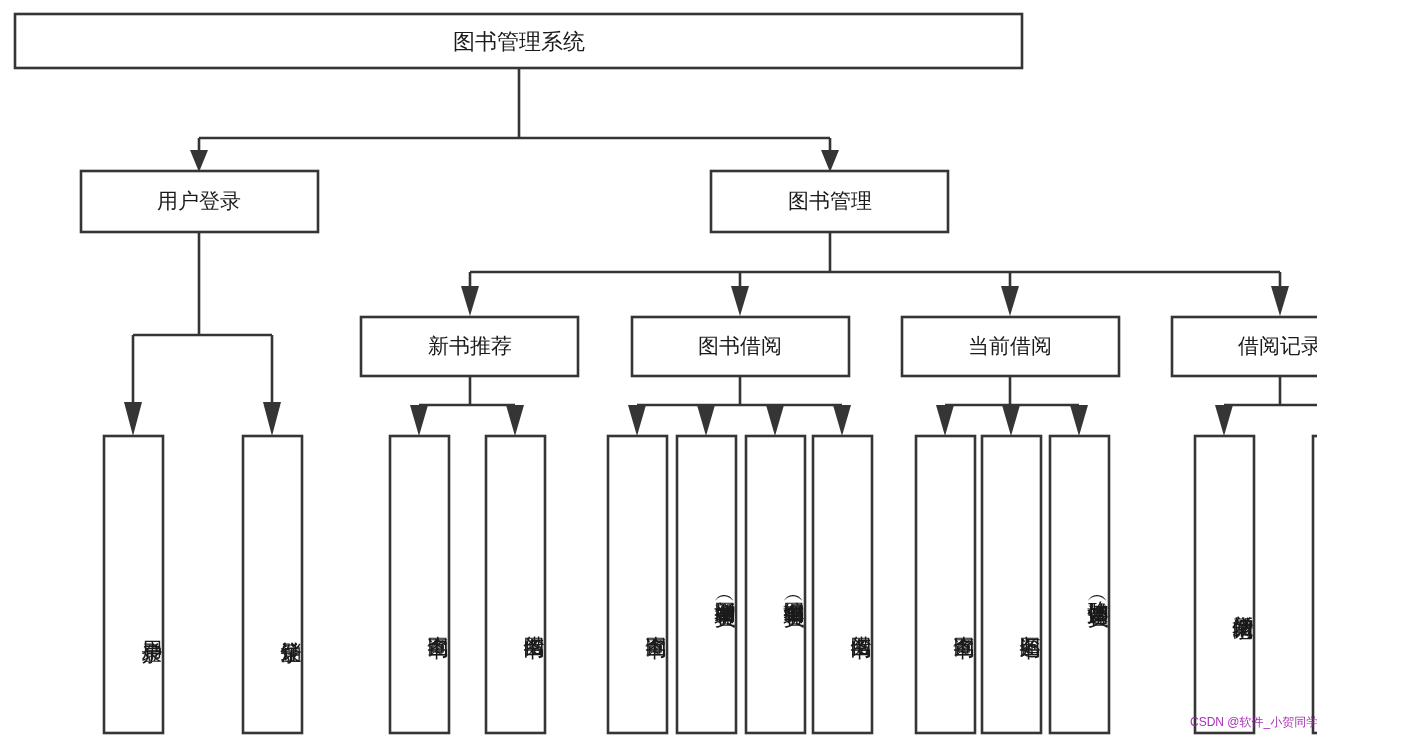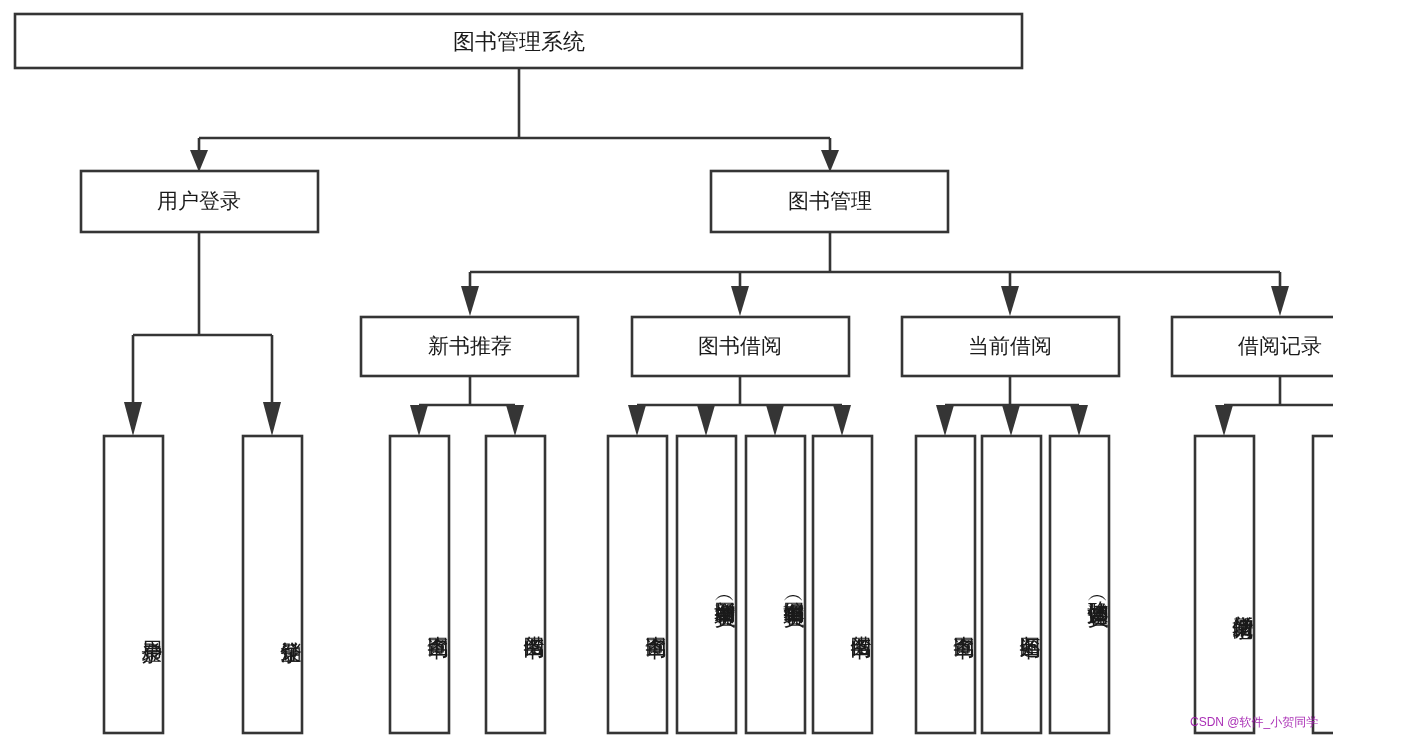--- a/index.html
+++ b/index.html
@@ -10,21 +10,20 @@
   }
   body {
     font-family: "Liberation Sans", "DejaVu Sans", sans-serif;
   }
   #diagram-root {
     position: relative;
     width: 1317px;
     height: 747px;
     background: #ffffff;
     overflow: hidden;
-    padding-left: 16px;
   }
   svg#flow {
     position: absolute;
     left: 0;
     top: 0;
     width: 1405px;
     height: 747px;
     display: block;
   }
   .node-rect {

